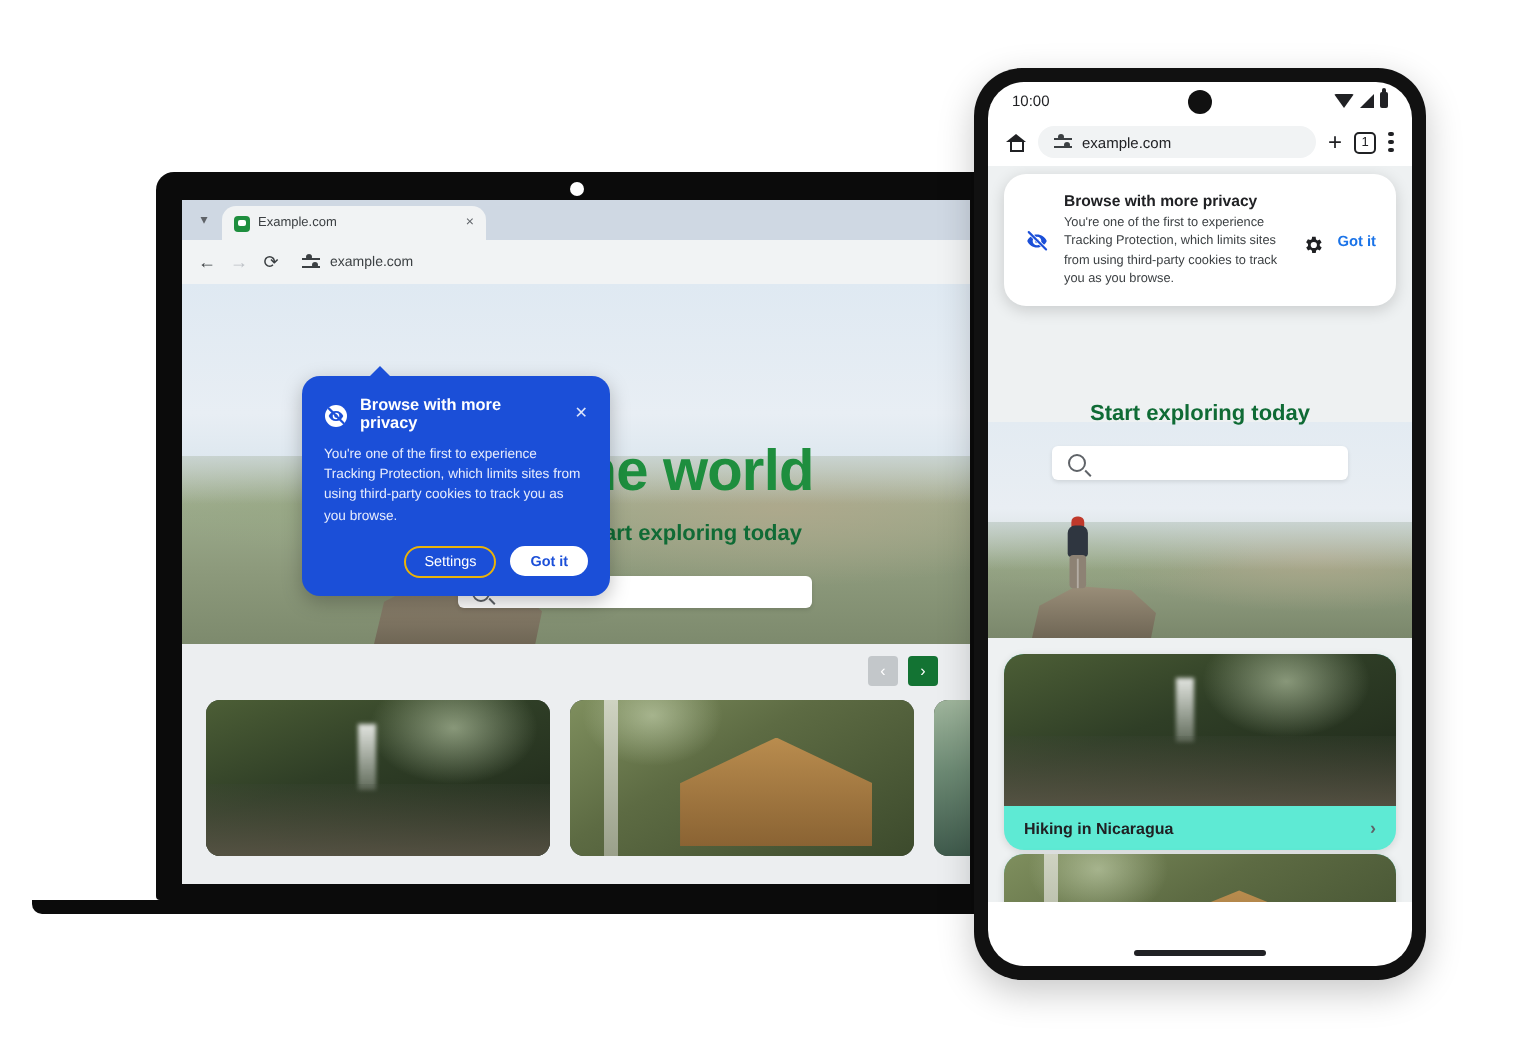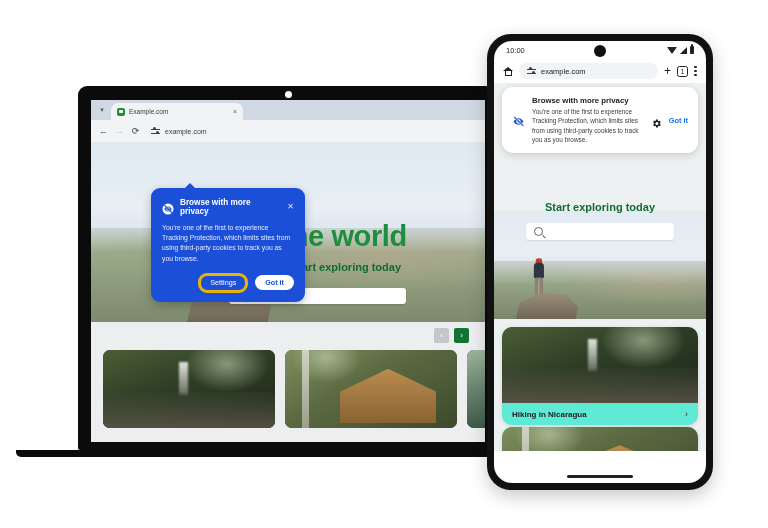--- a/index.html
+++ b/index.html
@@ -732,21 +732,21 @@
   }
   .tt-actions {
     display: flex;
     justify-content: flex-end;
     align-items: center;
     gap: 7px;
   }
   .btn-outline {
     font-size: 7.2px;
     color: #ffffff;
-    border: 3px solid #eab308;
+    border: 1px solid #eab308;
     border-radius: 9px;
     padding: 2.5px 9px;
   }
   .btn-filled {
     font-size: 7.2px;
     color: #1b4fd8;
     background: #ffffff;
     border-radius: 9px;
     padding: 3px 10px;
     font-weight: 600;

